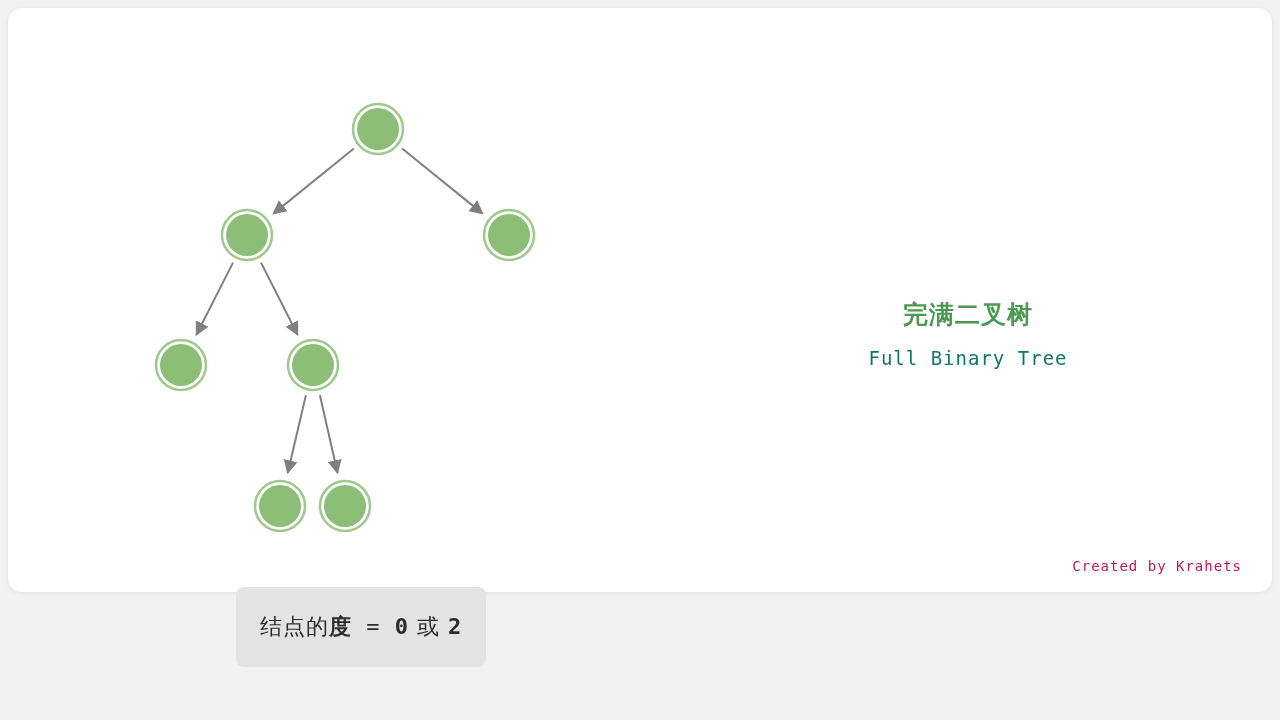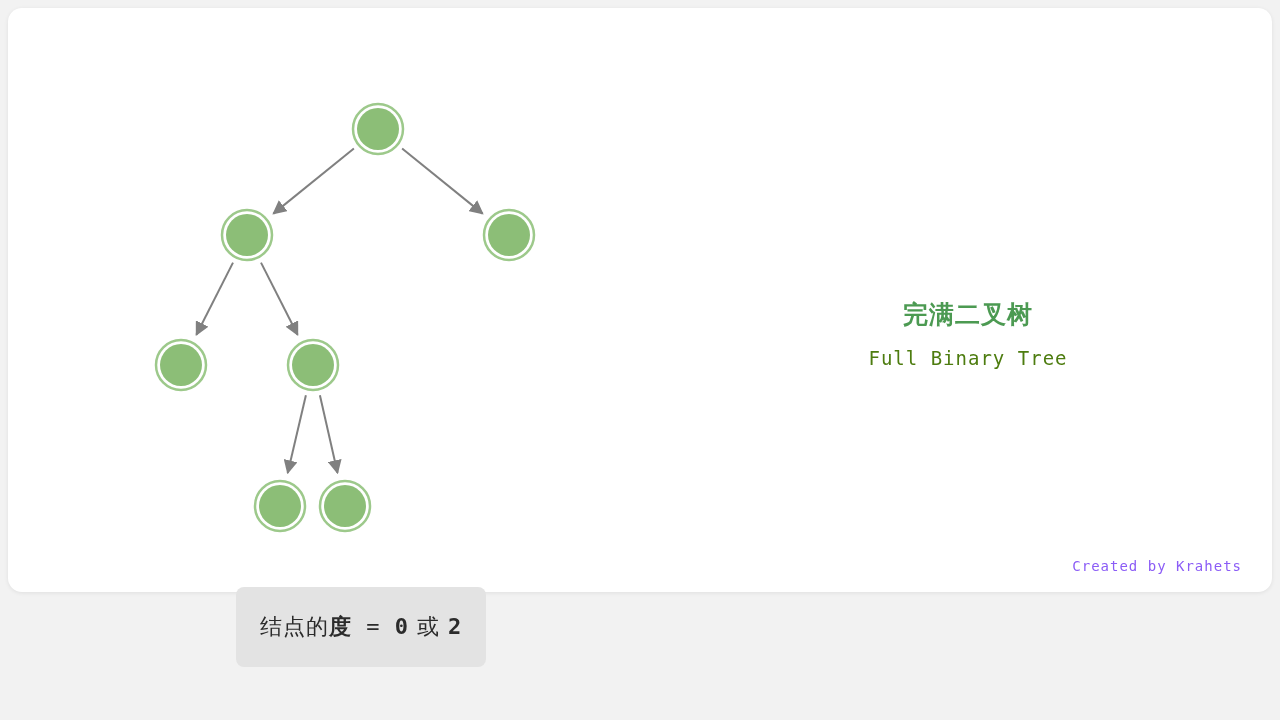--- a/index.html
+++ b/index.html
@@ -43,21 +43,21 @@
   }
   .title-zh {
     font-size: 25px;
     font-weight: bold;
     letter-spacing: 1px;
     margin: 0 0 16px 0;
   }
   .title-en {
     font-family: "DejaVu Sans Mono", "Liberation Mono", monospace;
     font-size: 19px;
-    color: #4d7c0f;
+    color: #0f766e;
     letter-spacing: 1px;
     margin: 0;
   }
   .caption-box {
     position: absolute;
     left: 236px;
     top: 587px;
     background: #e3e3e3;
     border-radius: 8px;
     padding: 25px 24px;
@@ -67,21 +67,21 @@
     white-space: nowrap;
   }
   .caption-box .seg-bold { font-weight: bold; }
   .caption-box .seg-mono { font-family: "DejaVu Sans Mono", "Liberation Mono", monospace; }
   .footer-credit {
     position: absolute;
     right: 38px;
     bottom: 26px;
     font-family: "DejaVu Sans Mono", "Liberation Mono", monospace;
     font-size: 14px;
-    color: #8b5cf6;
+    color: #be185d;
     letter-spacing: 1px;
   }
 </style>
 </head>
 <body>
 
 <div class="page">
   <div class="card"></div>
 
   <svg class="tree-svg" viewBox="0 0 1280 720" xmlns="http://www.w3.org/2000/svg">

